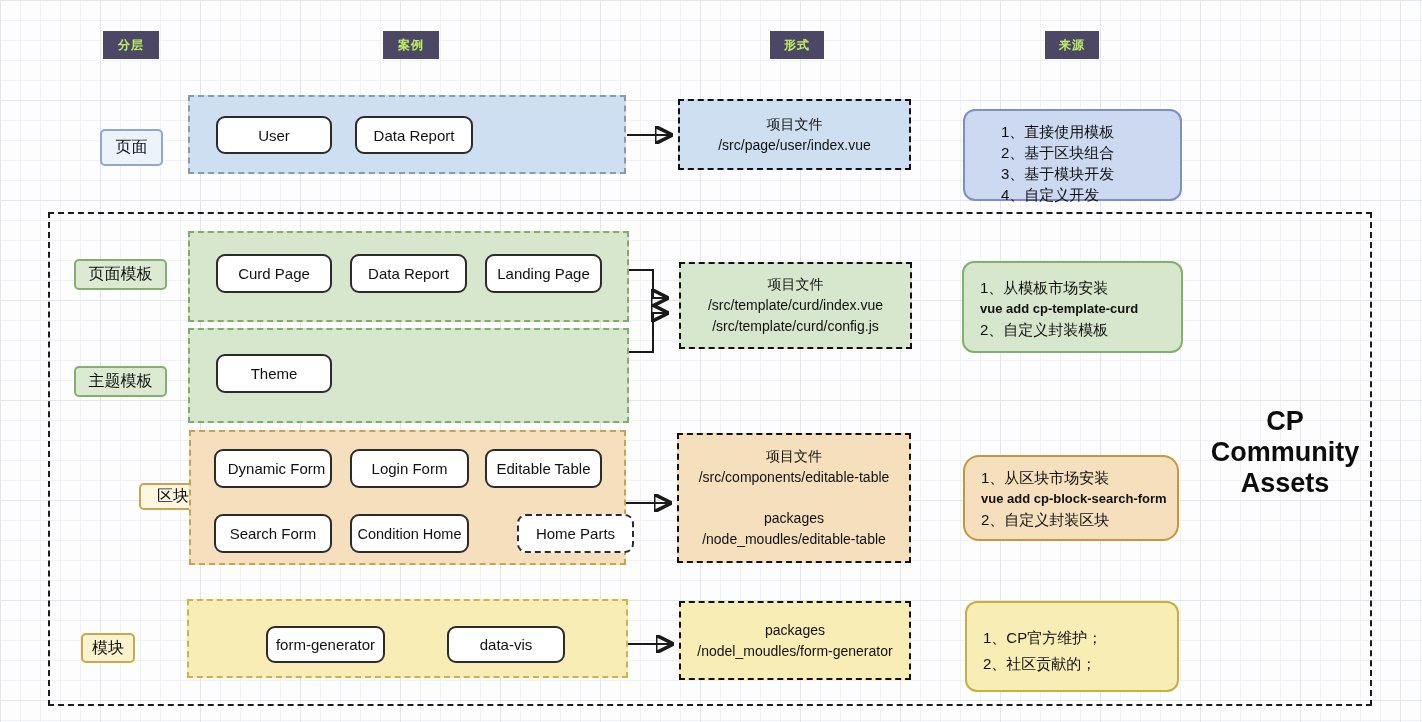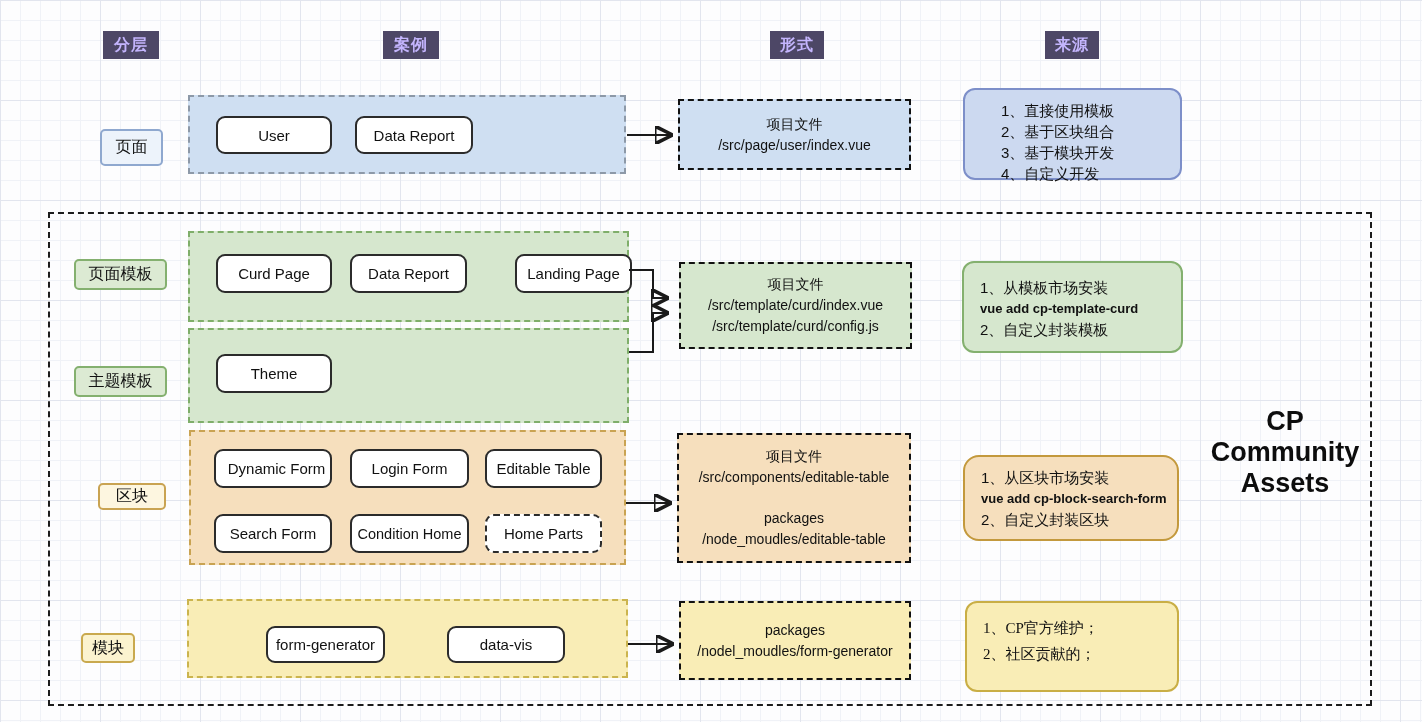--- a/index.html
+++ b/index.html
@@ -9,56 +9,56 @@
     background-color:#fdfdfe;
     background-image:
       linear-gradient(#e2e5ee 1px, transparent 1px),
       linear-gradient(90deg, #e2e5ee 1px, transparent 1px),
       linear-gradient(#f0f2f7 1px, transparent 1px),
       linear-gradient(90deg, #f0f2f7 1px, transparent 1px);
     background-size:100px 100px, 100px 100px, 20px 20px, 20px 20px;
   }
   .hdr {
     position:absolute; box-sizing:border-box; height:28px; line-height:28px;
-    background:#4d4766; color:#c4b5fd; text-align:center; font-size:16px; font-weight:600;
+    background:#4d4766; color:#bef264; text-align:center; font-size:12px; font-weight:600;
     letter-spacing:1px;
   }
   .tier {
     position:absolute; box-sizing:border-box; display:flex; align-items:center; justify-content:center;
     font-size:16px; border:2px solid; border-radius:5px; background:#fff;
   }
   .tier.t-page     { background:#edf3fb; border-color:#8fa8cf; }
   .tier.t-template { background:#dcead3; border-color:#84b06f; }
-  .tier.t-block    { background:#fdf6e0; border-color:#c9a352; }
+  .tier.t-block    { background:#fdf6e0; border-color:#c9a352;margin-left:41px; }
   .tier.t-module   { background:#fbf3cf; border-color:#c9a94e; }
   .cont { position:absolute; box-sizing:border-box; border:2px dashed; }
   .c-page     { background:#cfdff2; border-color:#8d99a8; }
   .c-template { background:#d6e7ce; border-color:#7fae6a; }
   .c-block    { background:#f6dfbd; border-color:#c9a352; }
   .c-module   { background:#f9edb6; border-color:#cbb44e; }
   .wbox {
     position:absolute; box-sizing:border-box; background:#fff; border:2px solid #2b2b2b;
     border-radius:9px; display:flex; align-items:center; justify-content:center;
     font-size:15px; white-space:nowrap;
   }
-  .wbox.dashed { border-style:dashed; }
+  .wbox.dashed { border-style:dashed;margin-left:32px; }
   .formbox {
     position:absolute; box-sizing:border-box; border:2px dashed;
     display:flex; flex-direction:column; justify-content:center;
     text-align:center; font-size:14px; line-height:21px; white-space:nowrap;
   }
   .formbox .sp { margin-top:20px; }
   .src {
     position:absolute; box-sizing:border-box; border:2px solid; border-radius:12px;
     font-size:15px; line-height:21px; padding:10px 8px 0 16px; white-space:nowrap;
   }
   .s-page     { background:#ccd9f0; border-color:#7d8fc9; }
   .s-template { background:#d6e7ce; border-color:#84b06f; }
   .s-block    { background:#f6dfbd; border-color:#c3993d; }
-  .s-module   { background:#f9edb6; border-color:#c9ae45; line-height:26px; padding-top:12px;font-family:Liberation Serif, serif; }
+  .s-module   { background:#f9edb6; border-color:#c9ae45; line-height:26px; padding-top:22px; }
   .src .bold  { font-weight:bold; font-size:13px; }
   .outer { position:absolute; box-sizing:border-box; border:2px dashed #1c1c1c;
            left:48px; top:212px; width:1324px; height:494px; }
   .side-label {
     position:absolute; left:1190px; top:406px; width:190px; text-align:center;
     font-size:27px; font-weight:bold; line-height:31px; color:#0d0d0d;
   }
   svg.overlay { position:absolute; left:0; top:0; pointer-events:none; }
   svg.overlay line, svg.overlay path { stroke:#1a1a1a; stroke-width:2; fill:none; }
 </style>
@@ -75,33 +75,33 @@
   <div class="outer"></div>
 
   <div class="tier t-page" style="left:100px;top:129px;width:63px;height:37px;">页面</div>
   <div class="cont c-page" style="left:188px;top:95px;width:438px;height:79px;"></div>
   <div class="wbox" style="left:216px;top:116px;width:116px;height:38px;">User</div>
   <div class="wbox" style="left:355px;top:116px;width:118px;height:38px;">Data Report</div>
   <div class="formbox c-page" style="left:678px;top:99px;width:233px;height:71px;">
     <div>项目文件</div>
     <div>/src/page/user/index.vue</div>
   </div>
-  <div class="src s-page" style="left:963px;top:88px;width:219px;height:92px;padding-left:36px;">
+  <div class="src s-page" style="left:963px;top:109px;width:219px;height:92px;padding-left:36px;">
     <div>1、直接使用模板</div>
     <div>2、基于区块组合</div>
     <div>3、基于模块开发</div>
     <div>4、自定义开发</div>
   </div>
 
   <div class="tier t-template" style="left:74px;top:259px;width:93px;height:31px;">页面模板</div>
   <div class="tier t-template" style="left:74px;top:366px;width:93px;height:31px;">主题模板</div>
   <div class="cont c-template" style="left:188px;top:231px;width:441px;height:91px;"></div>
   <div class="wbox" style="left:216px;top:254px;width:116px;height:39px;">Curd Page</div>
   <div class="wbox" style="left:350px;top:254px;width:117px;height:39px;">Data Report</div>
-  <div class="wbox" style="left:485px;top:254px;width:117px;height:39px;margin-left:30px;">Landing Page</div>
+  <div class="wbox" style="left:485px;top:254px;width:117px;height:39px;">Landing Page</div>
   <div class="cont c-template" style="left:188px;top:328px;width:441px;height:95px;"></div>
   <div class="wbox" style="left:216px;top:354px;width:116px;height:39px;">Theme</div>
   <div class="formbox c-template" style="left:679px;top:262px;width:233px;height:87px;">
     <div>项目文件</div>
     <div>/src/template/curd/index.vue</div>
     <div>/src/template/curd/config.js</div>
   </div>
   <div class="src s-template" style="left:962px;top:261px;width:221px;height:92px;padding-top:14px;">
     <div>1、从模板市场安装</div>
     <div class="bold">vue add cp-template-curd</div>

